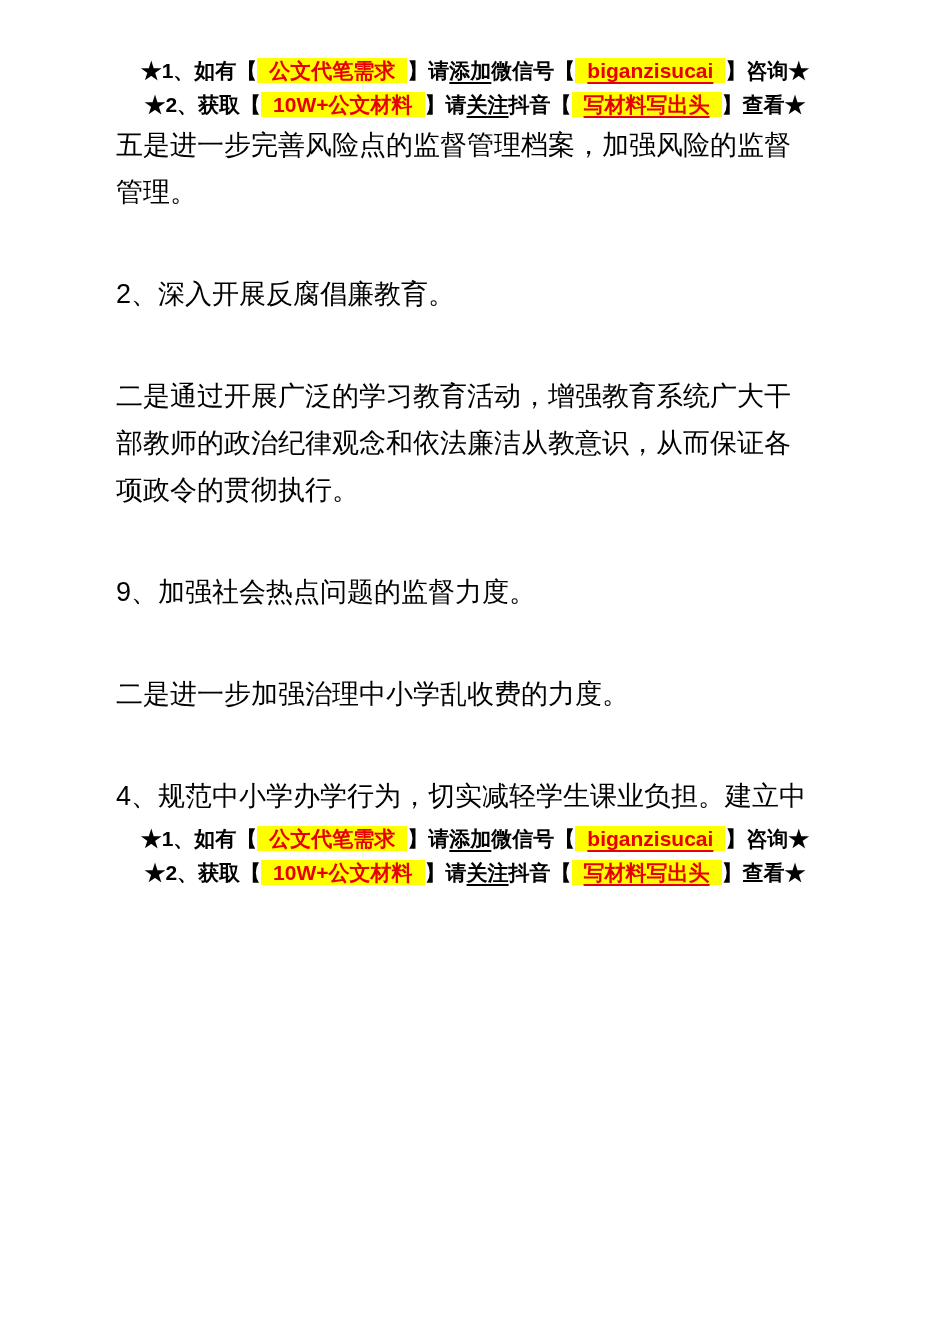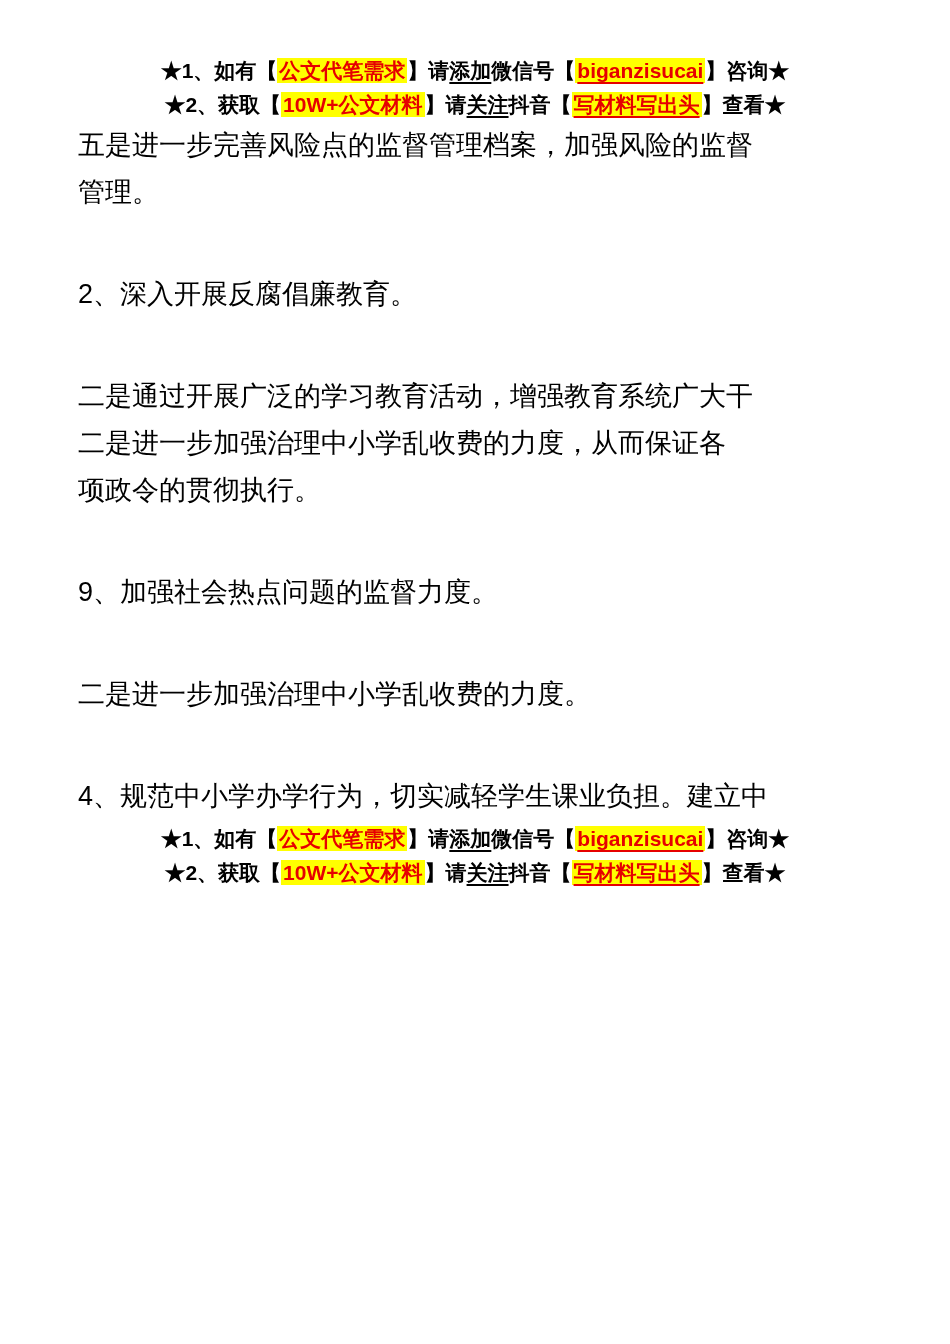--- a/index.html
+++ b/index.html
@@ -25,31 +25,31 @@
     color: var(--text-color, #000000);
   }
   .ad-top { padding-top: 54px; }
   .ad-bottom { margin-top: 2px; }
   .ad-line { white-space: nowrap; }
   .seg { display: inline; }
   .seg-highlight-red,
   .seg-highlight-red-underline {
     color: var(--accent-red, #e60000);
     background: var(--accent-yellow, #ffff00);
-    padding: 1px 2px;
+    padding: 1px 12px;
   }
   .seg-underline,
   .seg-highlight-red-underline {
     text-decoration: underline;
     text-decoration-thickness: 2px;
     text-underline-offset: 4px;
   }
   
   .doc {
-    padding-left: 78px;
+    padding-left: 116px;
     padding-right: 40px;
     font-size: 27px;
     line-height: 47px;
     color: var(--text-color, #000000);
   }
   .para { margin: 0 0 55px 0; }
   .para:last-child { margin-bottom: 0; }
   .line { white-space: nowrap; }
 </style>
 </head>
@@ -63,21 +63,21 @@
   <div class="doc">
       <div class="para">
         <div class="line">五是进一步完善风险点的监督管理档案，加强风险的监督</div>
         <div class="line">管理。</div>
       </div>
       <div class="para">
         <div class="line">2、深入开展反腐倡廉教育。</div>
       </div>
       <div class="para">
         <div class="line">二是通过开展广泛的学习教育活动，增强教育系统广大干</div>
-        <div class="line">二是进一步加强治理中小学乱收费的力度，从而保证各</div>
+        <div class="line">部教师的政治纪律观念和依法廉洁从教意识，从而保证各</div>
         <div class="line">项政令的贯彻执行。</div>
       </div>
       <div class="para">
         <div class="line">9、加强社会热点问题的监督力度。</div>
       </div>
       <div class="para">
         <div class="line">二是进一步加强治理中小学乱收费的力度。</div>
       </div>
       <div class="para">
         <div class="line">4、规范中小学办学行为，切实减轻学生课业负担。建立中</div>

